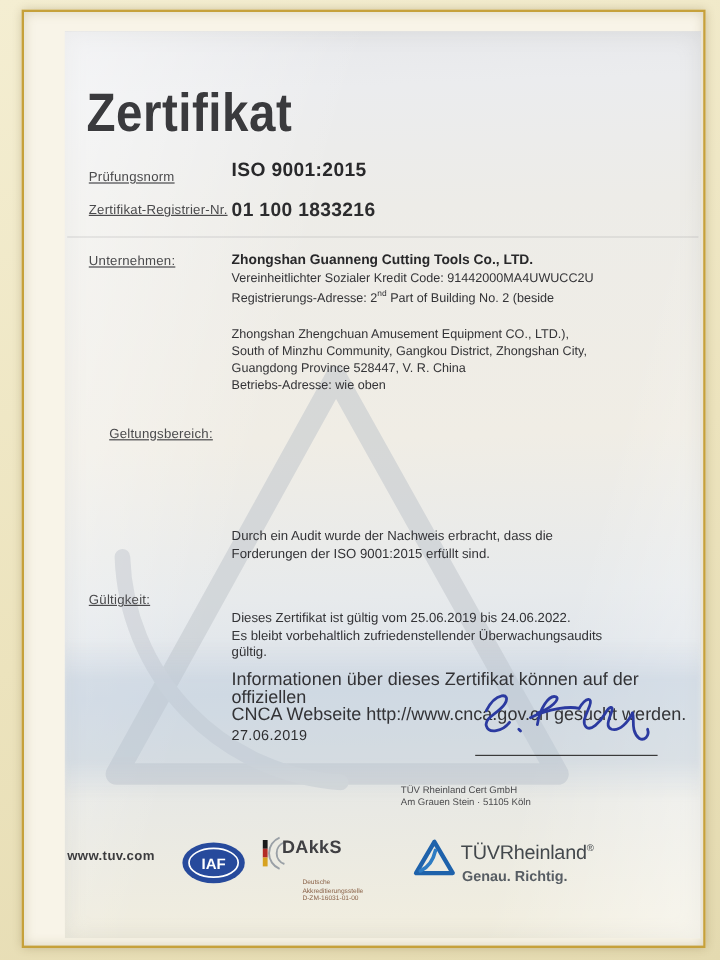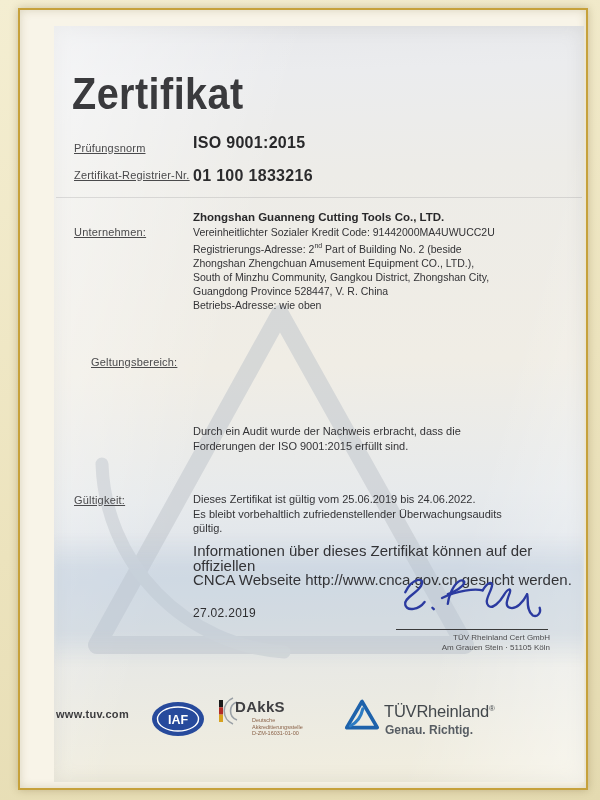--- a/index.html
+++ b/index.html
@@ -35,25 +35,25 @@
     left:18px;top:42px;margin:0;font-size:45px;font-weight:bold;color:#3a3a3d;
     letter-spacing:.5px;transform:scaleX(.88);transform-origin:left;
     text-shadow:0 1px 1px rgba(255,255,255,.45);
   }
   .label{font-size:11px;color:#4a4a4c;letter-spacing:.2px;text-decoration:underline;}
   .val-iso{left:139px;top:108px;font-size:16px;font-weight:bold;color:#28282a;letter-spacing:.3px;}
   .val-reg{left:139px;top:141px;font-size:16px;font-weight:bold;color:#2c2c2e;letter-spacing:.3px;}
   .divider{left:2px;right:2px;top:171px;height:1px;background:rgba(100,100,105,.18);}
   .block{font-size:10.5px;line-height:14px;color:#333336;}
   .company-name{font-size:11.5px;font-weight:bold;color:#28282a;line-height:15px;}
-  .pre{white-space:pre-line;}
+  .pre{white-space:pre-line;margin-top:16px;}
   .geltung-val{left:139px;top:330px;font-size:11px;color:#333336;}
   .date{left:139px;top:580px;font-size:12px;color:#2e2e30;letter-spacing:.3px;}
   .sig-line{left:342px;top:603px;width:152px;height:1px;background:#3a3a3a;}
-  .issuer{left:280px;top:607px;width:216px;text-align:right;font-size:8px;line-height:10px;color:#4c4c4e;}
+  .issuer{left:280px;top:628px;width:216px;font-size:8px;line-height:10px;color:#4c4c4e;}
   .website{left:2px;top:682px;font-size:11px;font-weight:600;color:#3c3c3e;letter-spacing:.3px;}
   .dakks-word{left:181px;top:672px;font-size:15px;font-weight:bold;color:#404043;letter-spacing:.3px;}
   .dakks-sub{left:198px;top:691px;font-size:5.5px;line-height:6.5px;color:#8a6248;}
   .tuv-brand{left:330px;top:676px;font-size:16.5px;font-weight:normal;color:#43484c;letter-spacing:-.2px;}
   .tuv-brand sup{font-size:8px;}
   .tuv-tagline{left:331px;top:697px;font-size:12px;font-weight:bold;color:#575d63;}
   sup.sup{font-size:7px;vertical-align:super;}
 </style>
 </head>
 <body>
@@ -72,21 +72,21 @@
         <h1 class="abs title">Zertifikat</h1>
 
         <span class="abs label" style="left:20px;top:116px;">Prüfungsnorm</span>
         <span class="abs val-iso">ISO 9001:2015</span>
 
         <span class="abs label" style="left:20px;top:143px;">Zertifikat-Registrier-Nr.</span>
         <span class="abs val-reg">01 100 1833216</span>
 
         <div class="abs divider"></div>
 
-        <span class="abs label" style="left:20px;top:200px;text-align:right;">Unternehmen:</span>
+        <span class="abs label" style="left:20px;top:186px;text-align:right;">Unternehmen:</span>
         <div class="abs block" style="left:139px;top:184px;width:330px;">
           <div class="company-name">Zhongshan Guanneng Cutting Tools Co., LTD.</div>
           <div>Vereinheitlichter Sozialer Kredit Code: 91442000MA4UWUCC2U</div>
           <div>
             <span>Registrierungs-Adresse: 2</span><sup class="sup">nd</sup><span> Part of Building No. 2 (beside</span>
           </div>
           <div class="pre">Zhongshan Zhengchuan Amusement Equipment CO., LTD.),
 South of Minzhu Community, Gangkou District, Zhongshan City,
 Guangdong Province 528447, V. R. China
 Betriebs-Adresse: wie oben</div>
@@ -98,21 +98,21 @@
 Forderungen der ISO 9001:2015 erfüllt sind.</div>
 
         <span class="abs label" style="left:20px;top:468px;">Gültigkeit:</span>
         <div class="abs block pre" style="left:139px;top:466px;font-size:11px;line-height:14.5px;">Dieses Zertifikat ist gültig vom 25.06.2019 bis 24.06.2022.
 Es bleibt vorbehaltlich zufriedenstellender Überwachungsaudits
 gültig.</div>
 
         <div class="abs block pre" style="left:139px;top:518px;font-size:15px;line-height:14.5px;">Informationen über dieses Zertifikat können auf der offiziellen
 CNCA Webseite http://www.cnca.gov.cn gesucht werden.</div>
 
-        <span class="abs date">27.02.2019</span>
+        <span class="abs date">27.06.2019</span>
 
         <svg class="abs" style="left:338px;top:545px;" width="158" height="58" viewBox="0 0 160 60">
           <g fill="none" stroke="#2b3aa0" stroke-width="2.4" stroke-linecap="round">
             <path d="M12,22 C20,6 34,6 28,16 C23,24 10,28 12,35 C14,42 26,40 32,32"></path>
             <path d="M40,38 l1.5,1.5"></path>
             <path d="M56,34 C58,20 66,8 72,10 C76,12 68,20 56,24"></path>
             <path d="M50,28 C66,20 84,18 92,20"></path>
             <path d="M92,20 C98,10 104,10 101,18 C98,26 94,32 98,36 C102,40 110,32 114,25 C118,18 122,17 120,23 C117,31 115,36 120,38 C127,40 134,32 138,24"></path>
             <path d="M138,24 C140,28 136,40 144,46 C148,48 153,44 151,38"></path>
           </g>

